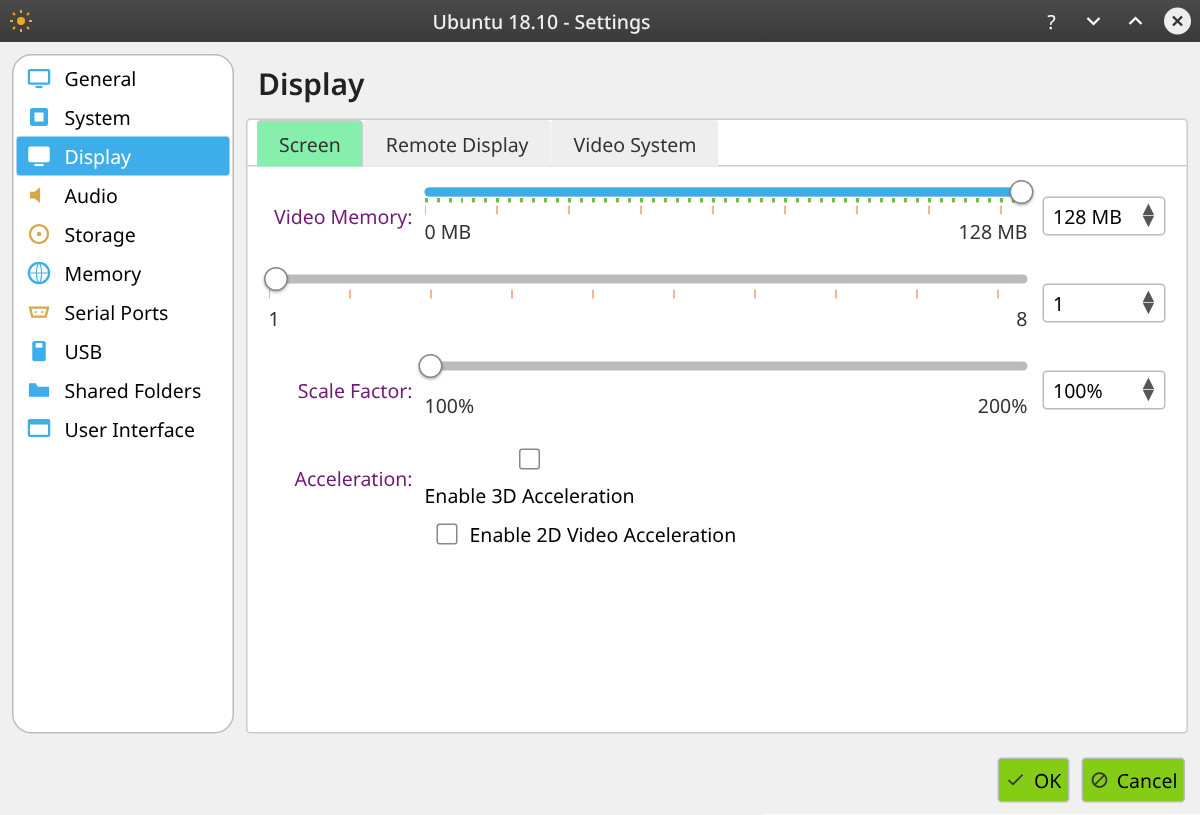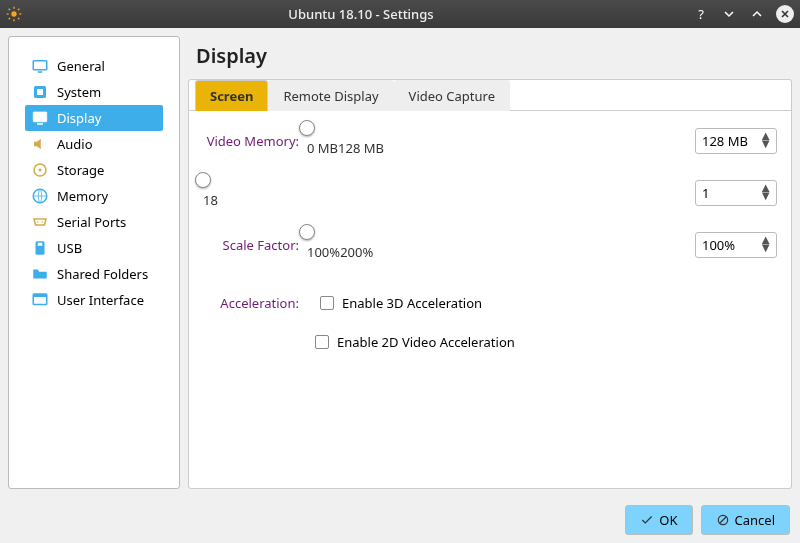--- a/index.html
+++ b/index.html
@@ -7,49 +7,49 @@
   
   .titlebar { height: 28px; background: linear-gradient(#4a4a4a,#3a3a3a); color: #eee; display: flex; align-items: center; padding: 0 6px; }
   .title-icon { width: 16px; height: 16px; margin-right: 8px; }
   .title-text { flex: 0 0 auto; margin: 0 auto; font-weight: 500; }
   .title-spacer { flex: 1; }
   .title-buttons { display: flex; gap: 10px; align-items: center; }
   .tb-btn { width: 18px; height: 18px; display: flex; align-items: center; justify-content: center; color: #fff; cursor: pointer; }
   .tb-close { background: #eee; color: #333; border-radius: 9px; }
   
   .content { flex: 1; display: flex; padding: 8px; gap: 8px; background: #f0f0f0; }
-  .sidebar { width: 172px; background: #fff; border: 1px solid #bbb; border-radius: 3px; padding: 16px; }
+  .sidebar { width: 148px; background: #fff; border: 1px solid #bbb; border-radius: 13px; padding: 2px; }
   .s-item { display: flex; align-items: center; gap: 8px; padding: 4px 6px; border-radius: 2px; cursor: pointer; }
   .s-item.sel { background: #3daee9; color: #fff; }
   .s-icon { width: 18px; height: 18px; flex: 0 0 18px; }
   .main { flex: 1; display: flex; flex-direction: column; }
   .page-title { font-size: 20px; font-weight: 600; margin: 6px 0 10px 8px; color: #222; }
   .panel { flex: 1; background: #fff; border: 1px solid #ccc; border-radius: 3px; display: flex; flex-direction: column; }
   .tabs { display: flex; border-bottom: 1px solid #ccc; padding-left: 6px; gap: 0; }
   .tab { padding: 6px 14px; border: 1px solid transparent; border-bottom: none; margin-bottom: -1px; cursor: pointer; color: #333; background: #eee; border-radius: 3px 3px 0 0; }
-  .tab.active { background: #eab308; border-color: #ccc; font-weight: 700; }
+  .tab.active { background: #86efac; border-color: #ccc; font-weight: 400; }
   .form { padding: 14px 14px; }
   .row { display: flex; align-items: center; margin-bottom: 20px; }
   .row .label { width: 104px; text-align: right; padding-right: 8px; color: #701a75; }
-  .slider-wrap { flex: 1; display: flex; flex-direction: row; margin-right: 10px; }
+  .slider-wrap { flex: 1; display: flex; flex-direction: column; margin-right: 10px; }
   .slider-track { position: relative; height: 6px; border-radius: 3px; background: #bbb; }
   .slider-fill { position: absolute; height: 6px; border-radius: 3px; background: #3daee9; left:0; top:0; }
   .slider-greens { position: absolute; left:0; right:0; top:7px; height:3px; background: repeating-linear-gradient(to right, #6fbf4b 0 2px, transparent 2px 8px); }
   .slider-ticks { position: absolute; left:0; right:0; top:12px; height:6px; background: repeating-linear-gradient(to right, #f5b490 0 1px, transparent 1px 48px); }
   .slider-grey { background:#bbb; }
   .slider-thumb { position: absolute; top:-5px; width:16px; height:16px; border-radius:8px; background:#fff; border:1px solid #888; box-shadow:0 1px 2px rgba(0,0,0,.3); transform:translateX(-8px); }
   .slider-labels { display:flex; justify-content:space-between; font-size:12px; color:#333; margin-top:14px; }
   .spin { width: 82px; height: 26px; border:1px solid #bbb; border-radius:3px; display:flex; align-items:center; padding:0 18px 0 6px; position:relative; background:#fff; }
   .spin .arrows { position:absolute; right:4px; top:2px; display:flex; flex-direction:column; gap:0; color:#555; font-size:8px; line-height:8px; cursor:pointer; }
   .checks { margin-left: 112px; }
   .chk { display:flex; align-items:center; gap:8px; }
   .chk-box { width:14px; height:14px; border:1px solid #888; border-radius:2px; background:#fff; }
   
   .footer { display:flex; justify-content:flex-end; gap:8px; padding:8px 10px; background:#f0f0f0; }
-  .btn { padding:5px 14px; border:1px solid #bbb; border-radius:3px; background:#7dd3fc; cursor:pointer; display:flex; align-items:center; gap:5px; }
+  .btn { padding:5px 4px; border:1px solid #bbb; border-radius:3px; background:#84cc16; cursor:pointer; display:flex; align-items:center; gap:5px; }
   .btn svg { width:14px; height:14px; }
 </style>
 </head>
 <body>
 
 <div class="titlebar">
   <span class="title-icon">
     <svg viewBox="0 0 24 24">
         <circle cx="12" cy="12" r="4" fill="#f5a623"></circle>
         <g stroke="#f5a623" stroke-width="2">
@@ -160,21 +160,21 @@
       <span>User Interface</span>
     </div>
   </div>
 
   <div class="main">
     <div class="page-title">Display</div>
     <div class="panel">
       <div class="tabs">
         <div class="tab active">Screen</div>
         <div class="tab">Remote Display</div>
-        <div class="tab">Video Capture</div>
+        <div class="tab">Video System</div>
       </div>
       <div class="form">
 
         <div class="row">
           <div class="label">Video Memory:</div>
           <div class="slider-wrap">
             <div class="slider-track">
               <div class="slider-fill" style="width:99%"></div>
               <div class="slider-greens"></div>
               <div class="slider-ticks"></div>
@@ -229,21 +229,21 @@
             <span>100%</span>
             <span class="arrows">
                 <span>▲</span>
                 <span>▼</span>
               </span>
           </div>
         </div>
 
         <div class="row" style="margin-bottom:8px;">
           <div class="label">Acceleration:</div>
-          <div class="chk" style="margin:13px;">
+          <div class="chk" style="margin:0;flex-direction:column;">
             <span class="chk-box"></span>
             <span>Enable 3D Acceleration</span>
           </div>
         </div>
         <div class="checks">
           <div class="chk">
             <span class="chk-box"></span>
             <span>Enable 2D Video Acceleration</span>
           </div>
         </div>

